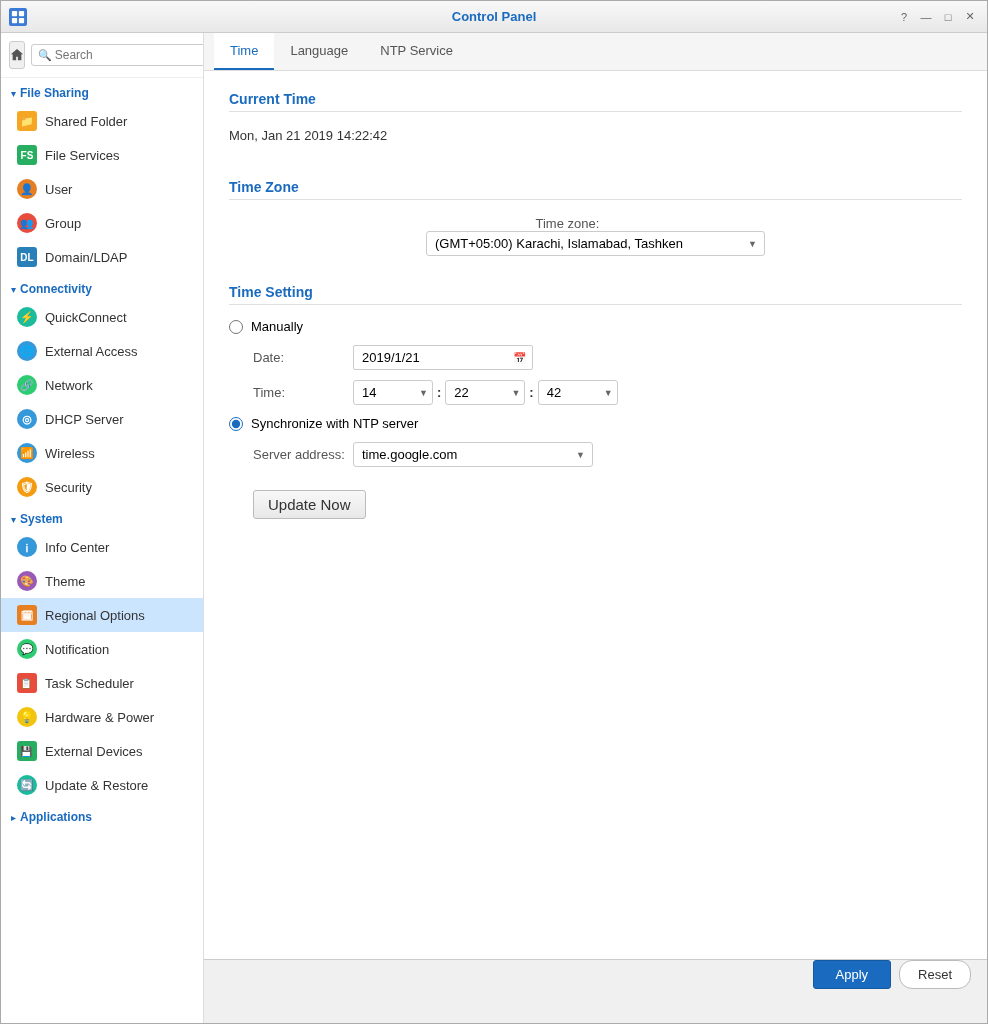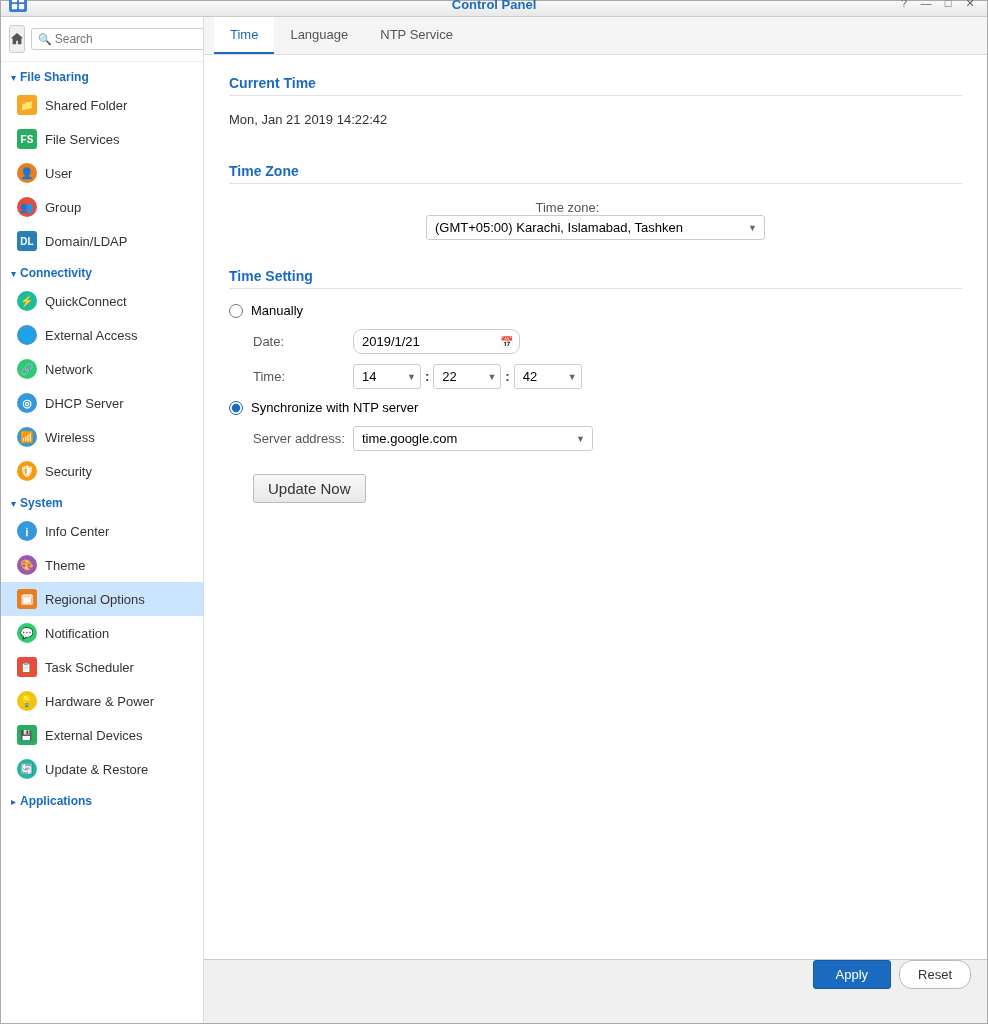--- a/index.html
+++ b/index.html
@@ -1,18 +1,18 @@
 <!DOCTYPE html>
 <html><head>
   <meta charset="utf-8">
   <style>
     * { box-sizing: border-box; margin: 0; padding: 0; font-family: 'Segoe UI', Arial, sans-serif; font-size: 13px; }
     body { background: #e8e8e8; display: flex; justify-content: center; align-items: center; height: 100vh; }
     .window { width: 988px; height: 1024px; background: #f0f0f0; border: 1px solid #aaa; box-shadow: 0 4px 20px rgba(0,0,0,0.3); display: flex; flex-direction: column; }
-    .titlebar { background: linear-gradient(to bottom, #f8f8f8, #e8e8e8); height: 16px; display: flex; align-items: flex-end; justify-content: space-between; border-bottom: 1px solid #ccc; padding: 4px 8px; }
+    .titlebar { background: linear-gradient(to bottom, #f8f8f8, #e8e8e8); height: 32px; display: flex; align-items: center; justify-content: space-between; border-bottom: 1px solid #ccc; padding: 4px 8px; }
     .titlebar-left { display: flex; align-items: center; gap: 6px; }
     .titlebar-icon { width: 18px; height: 18px; background: #3a7bd5; border-radius: 2px; display: flex; align-items: center; justify-content: center; }
     .titlebar-icon svg { width: 14px; height: 14px; fill: white; }
     .titlebar-title { font-size: 13px; color: #1a6bbf; font-weight: 600; position: absolute; left: 50%; transform: translateX(-50%); }
     .titlebar-buttons { display: flex; align-items: center; gap: 4px; }
     .titlebar-btn { width: 18px; height: 18px; display: flex; align-items: center; justify-content: center; cursor: pointer; color: #666; font-size: 11px; }
     .main-content { display: flex; flex: 1; overflow: hidden; }
     .sidebar { width: 203px; background: #fff; border-right: 1px solid #ddd; overflow-y: auto; flex-shrink: 0; }
     .sidebar-top { padding: 8px; border-bottom: 1px solid #eee; display: flex; align-items: center; gap: 6px; }
     .home-btn { width: 28px; height: 28px; background: #f0f0f0; border: 1px solid #ccc; border-radius: 3px; display: flex; align-items: center; justify-content: center; cursor: pointer; }
@@ -38,24 +38,24 @@
     .select-wrap { position: relative; display: inline-block; }
     .select-wrap select { appearance: none; border: 1px solid #ccc; border-radius: 3px; padding: 4px 28px 4px 8px; font-size: 13px; background: white; cursor: pointer; min-width: 240px; }
     .select-wrap::after { content: '▼'; position: absolute; right: 8px; top: 50%; transform: translateY(-50%); font-size: 9px; color: #666; pointer-events: none; }
     .time-setting-section { margin-top: 4px; }
     .radio-row { display: flex; align-items: center; gap: 8px; padding: 6px 0; }
     .radio-row input[type=radio] { accent-color: #1a6bbf; width: 14px; height: 14px; }
     .sub-fields { margin-left: 24px; }
     .sub-field-row { display: flex; align-items: center; padding: 5px 0; }
     .sub-label { width: 100px; color: #555; }
     .date-wrap { position: relative; display: inline-block; }
-    .date-wrap input { border: 1px solid #ccc; border-radius: 9px; padding: 4px 28px 4px 8px; font-size: 13px; width: 167px; }
+    .date-wrap input { border: 1px solid #ccc; border-radius: 2px; padding: 4px 28px 4px 8px; font-size: 13px; width: 180px; }
     .date-wrap::after { content: '📅'; position: absolute; right: 6px; top: 50%; transform: translateY(-50%); font-size: 11px; pointer-events: none; color: #666; }
     .time-selects { display: flex; align-items: center; gap: 4px; }
-    .time-selects select { appearance: none; border: 1px solid #ccc; border-radius: 3px; padding: 4px 22px 4px 8px; font-size: 13px; background: white; cursor: pointer; width: 68px; }
+    .time-selects select { appearance: none; border: 1px solid #ccc; border-radius: 3px; padding: 4px 22px 4px 8px; font-size: 13px; background: white; cursor: pointer; width: 80px; }
     .time-sel-wrap { position: relative; display: inline-block; }
     .time-sel-wrap::after { content: '▼'; position: absolute; right: 5px; top: 50%; transform: translateY(-50%); font-size: 9px; color: #666; pointer-events: none; }
     .time-colon { color: #333; font-weight: bold; }
     .server-select-wrap { position: relative; display: inline-block; }
     .server-select-wrap select { appearance: none; border: 1px solid #ccc; border-radius: 3px; padding: 4px 28px 4px 8px; font-size: 13px; background: white; cursor: pointer; width: 240px; }
     .server-select-wrap::after { content: '▼'; position: absolute; right: 8px; top: 50%; transform: translateY(-50%); font-size: 9px; color: #666; pointer-events: none; }
     .update-btn { margin-top: 8px; border: 1px solid #bbb; background: linear-gradient(to bottom, #f8f8f8, #e8e8e8); padding: 5px 14px; border-radius: 3px; cursor: pointer; font-size: 15px; color: #333; }
     .footer { height: 64px; background: #f0f0f0; border-top: 1px solid #ccc; display: flex; align-items: flex-start; justify-content: flex-end; padding: 0 16px; gap: 8px; }
     .btn-apply { background: #1a6bbf; color: white; border: 1px solid #155a9e; padding: 6px 22px; border-radius: 3px; cursor: pointer; font-size: 13px; }
     .btn-reset { background: white; color: #333; border: 1px solid #bbb; padding: 6px 18px; border-radius: 13px; cursor: pointer; font-size: 13px; }

